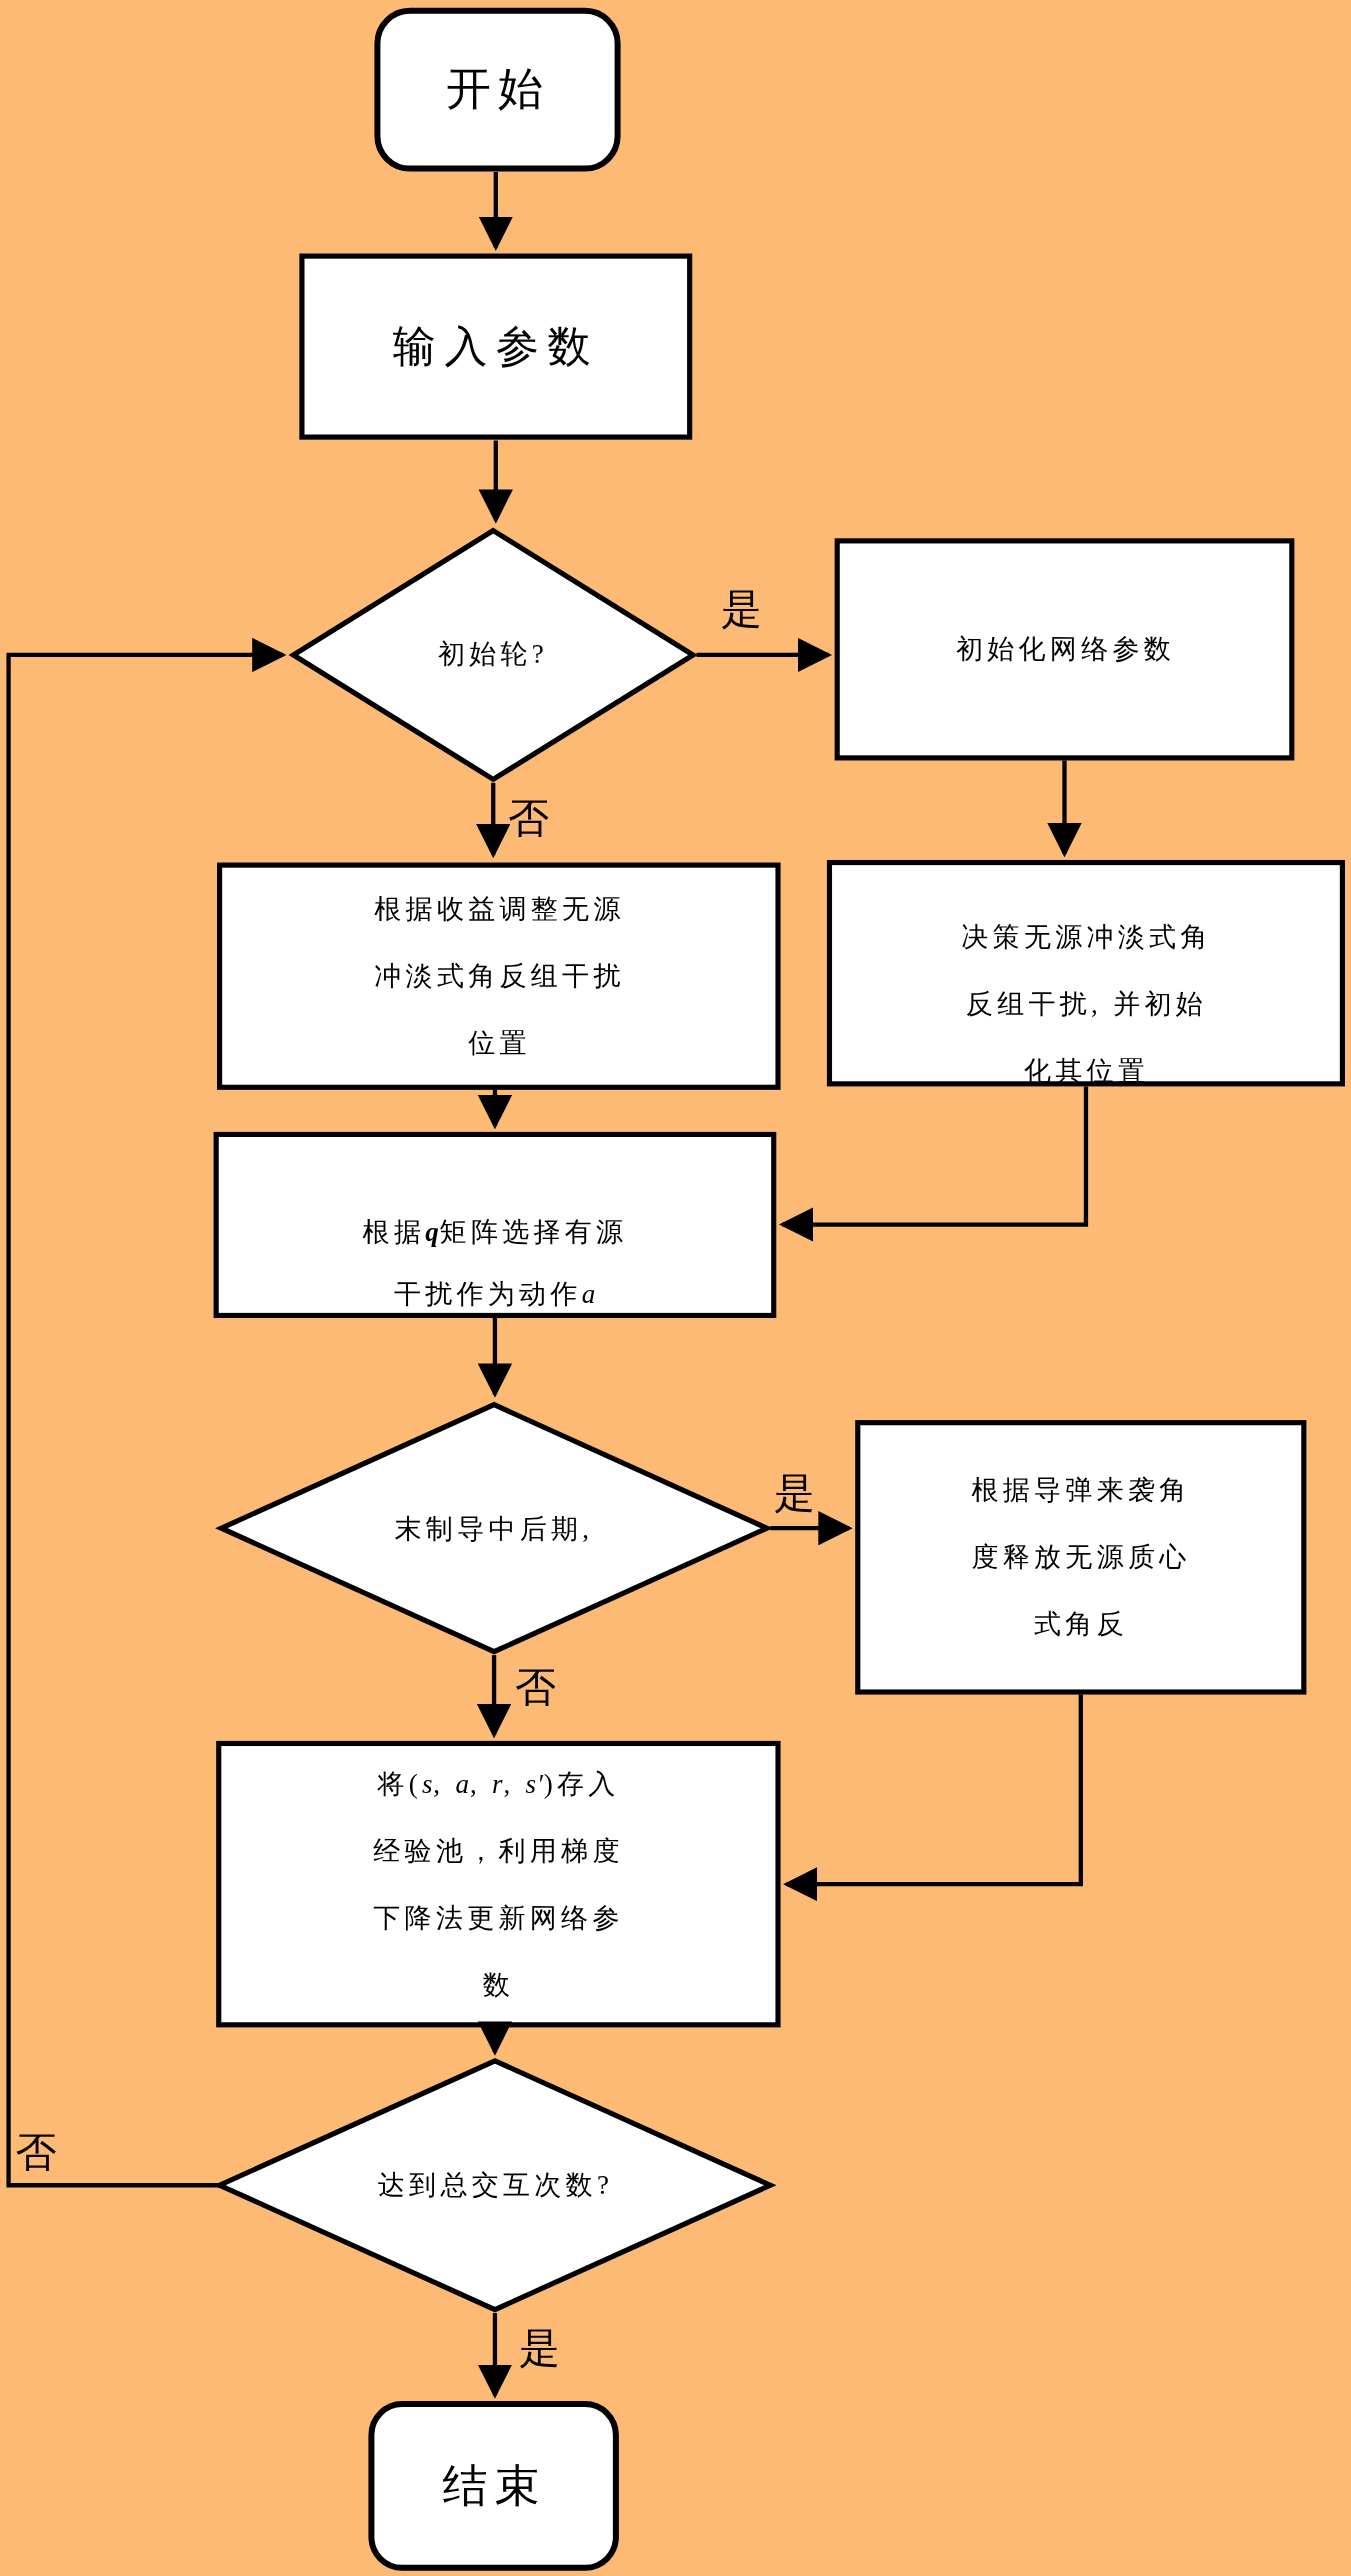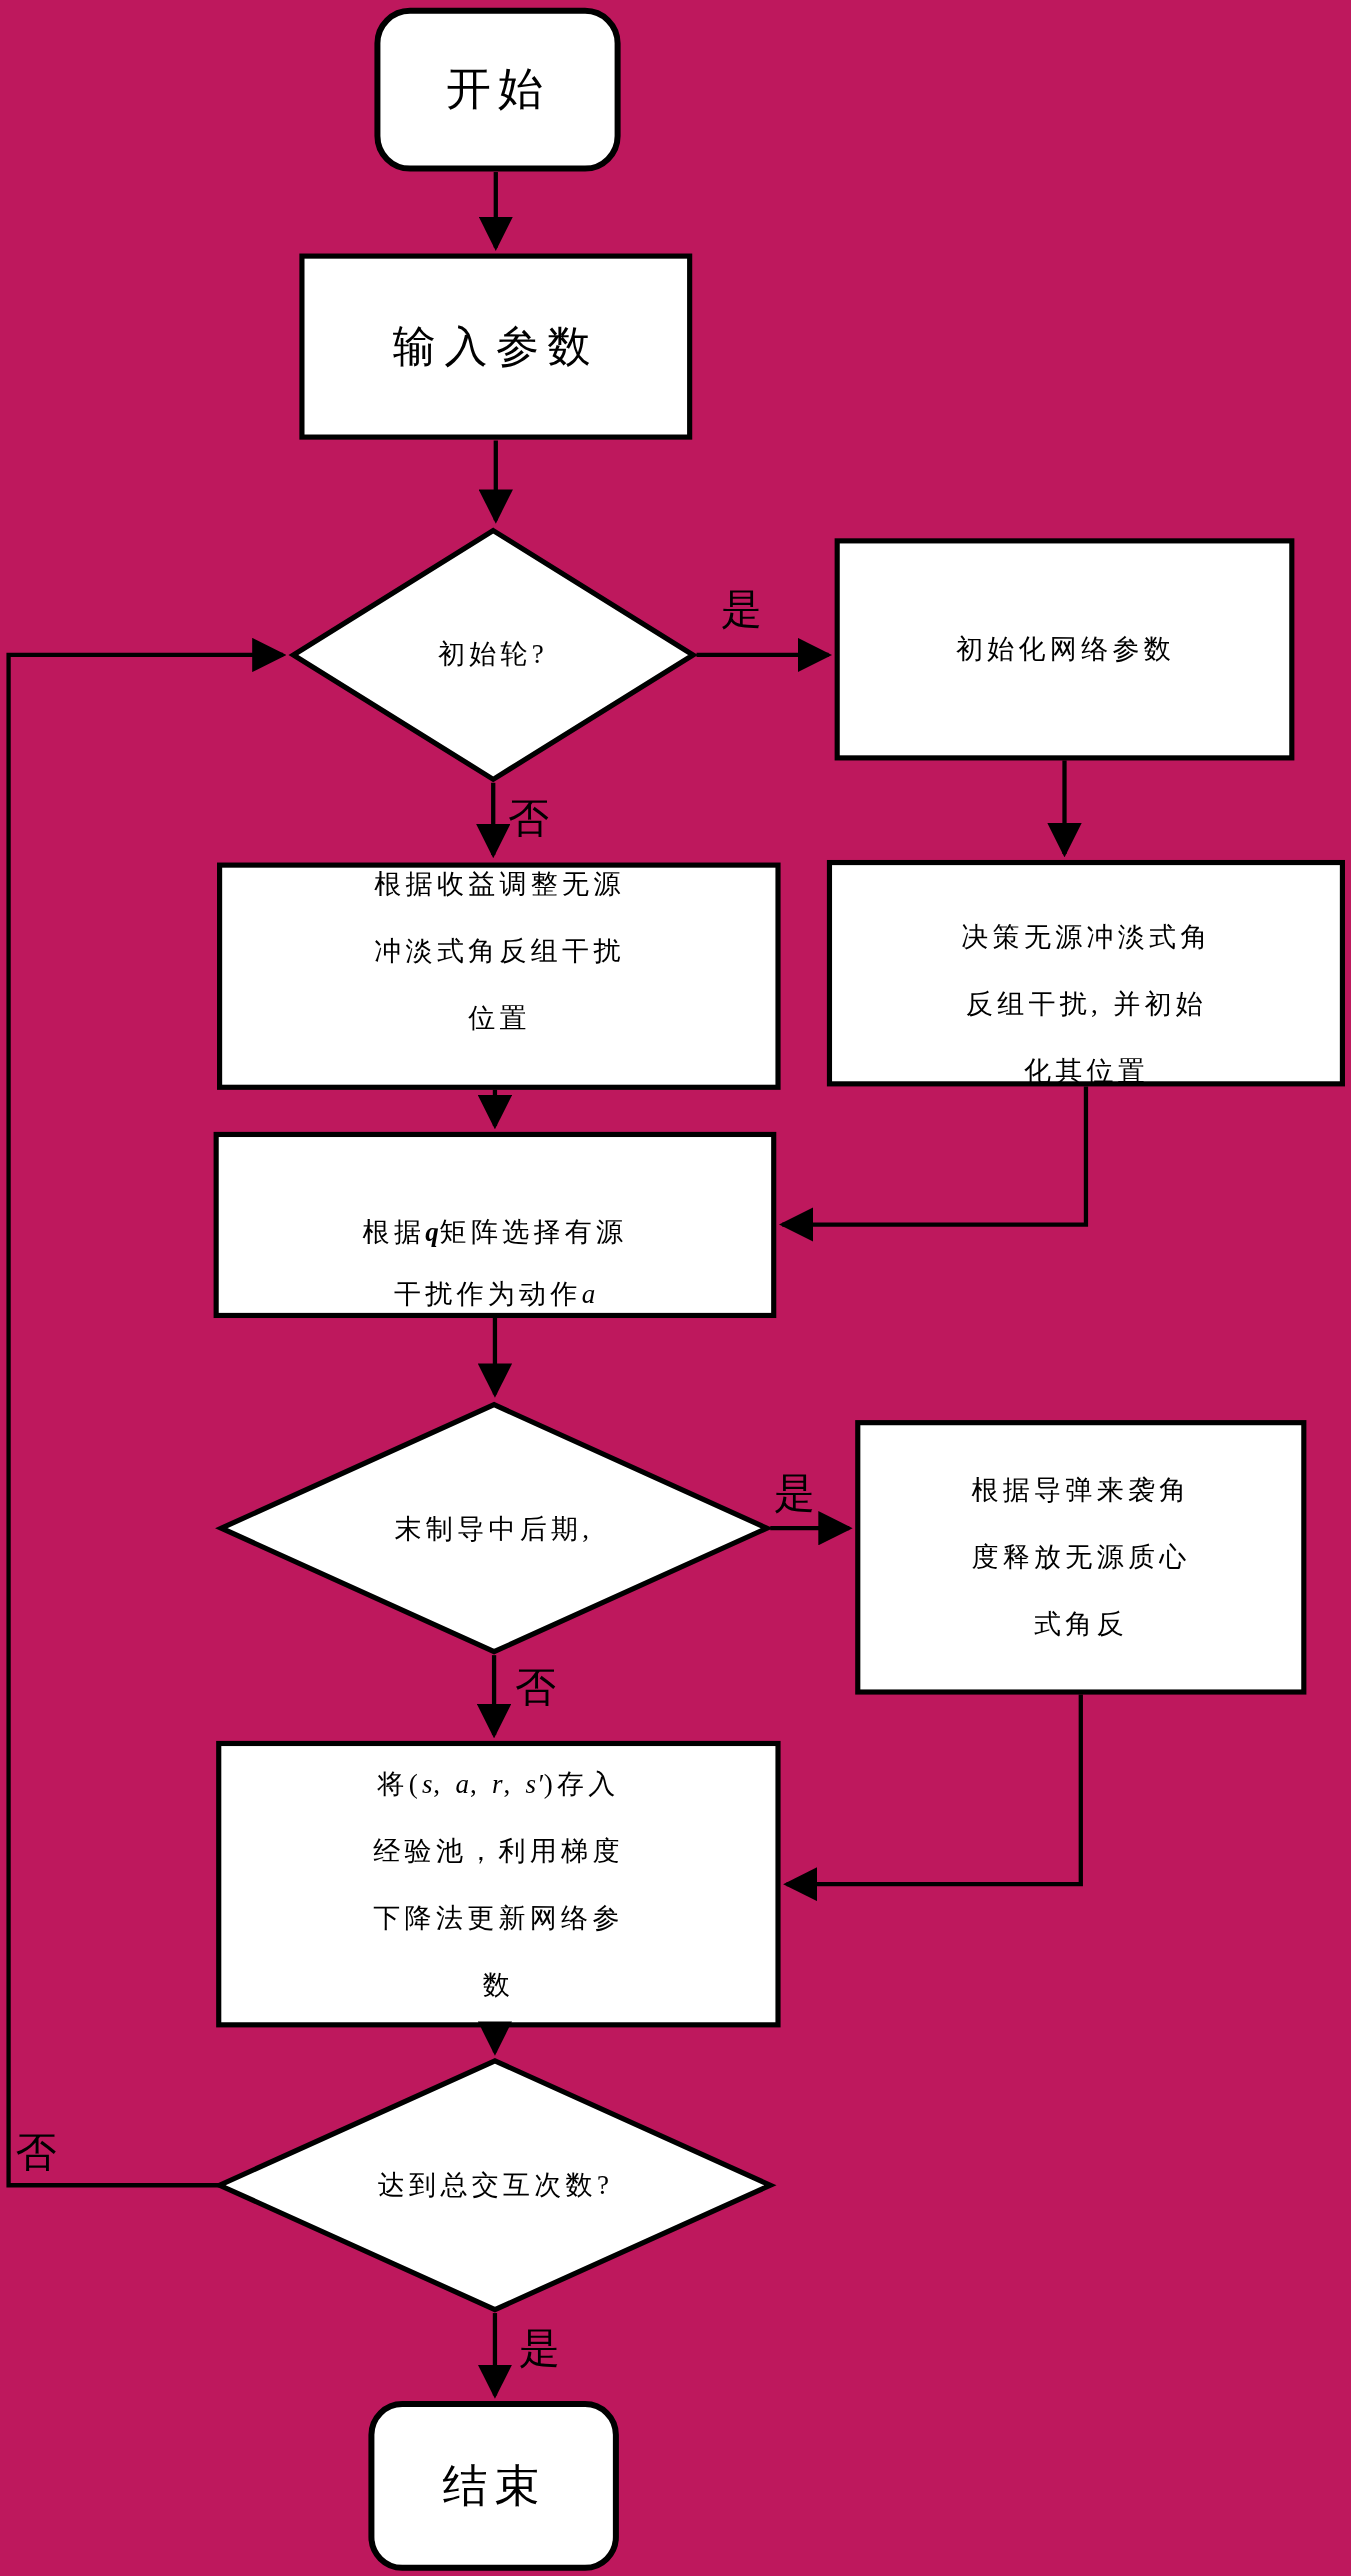--- a/index.html
+++ b/index.html
@@ -1,16 +1,16 @@
 <!DOCTYPE html>
 <html style="font-size:13.7px"><head>
 <meta charset="utf-8">
 <style>
   html,body{margin:0;padding:0;background:#ffffff;}
-  #canvas{position:relative;width:1351px;height:2576px;background:#be185d;overflow:hidden;
+  #canvas{position:relative;width:1351px;height:2576px;background:#fdba74;overflow:hidden;
           font-family:"Liberation Serif","DejaVu Serif",serif;color:#000;}
   #shapes{position:absolute;left:0;top:0;}
   .txt{position:absolute;display:flex;align-items:center;justify-content:center;
        text-align:center;color:#000;line-height:1.0;}
   .lines .ln{white-space:pre;}
   .f52{font-size:45px;letter-spacing:6.9px;}
   .f50{font-size:43px;letter-spacing:8.6px;}
   .f48{font-size:27px;letter-spacing:4.3px;}
   .lh78 .ln{line-height:67px;}
   .lh72 .ln{line-height:62px;}
@@ -60,21 +60,21 @@
   </svg>
 
   <div class="txt f52" style="left:378px;top:10.3px;width:240px;height:158px;">开始</div>
 
   <div class="txt f50" style="left:302px;top:256px;width:388px;height:181px;">输入参数</div>
 
   <div class="txt f48" style="left:293px;top:530px;width:400px;height:249px;">初始轮?</div>
 
   <div class="txt f48" style="left:838px;top:541px;width:455px;height:217px;">初始化网络参数</div>
 
-  <div class="txt f48 lh78" style="left:220px;top:840px;width:559px;height:222px;justify-content:center;">
+  <div class="txt f48 lh78" style="left:220px;top:865px;width:559px;height:222px;justify-content:center;">
     <div class="lines">
       <div class="ln">根据收益调整无源</div>
       <div class="ln">冲淡式角反组干扰</div>
       <div class="ln">位置</div>
     </div>
   </div>
 
   <div class="txt f48 lh78" style="left:830px;top:894px;width:513px;height:221px;">
     <div class="lines">
       <div class="ln">决策无源冲淡式角</div>

